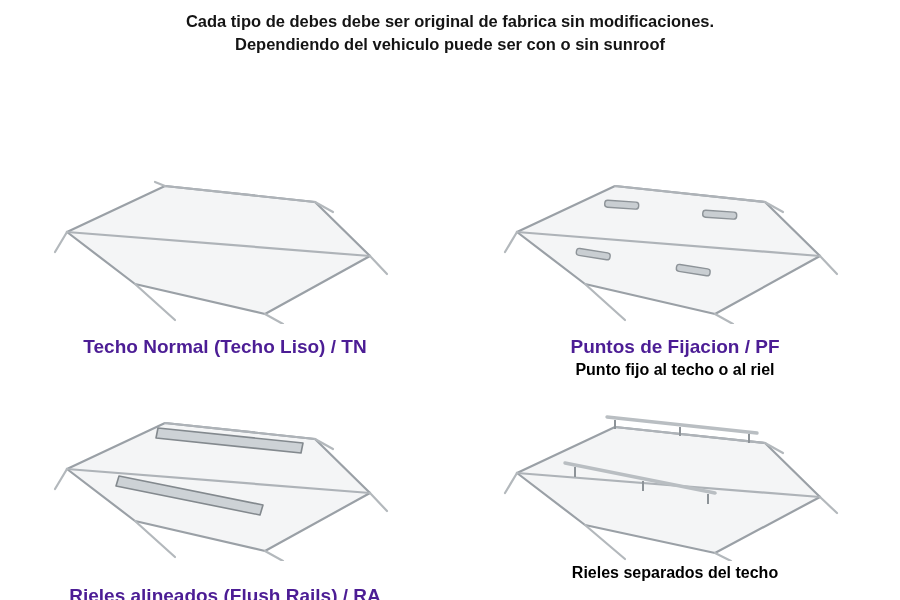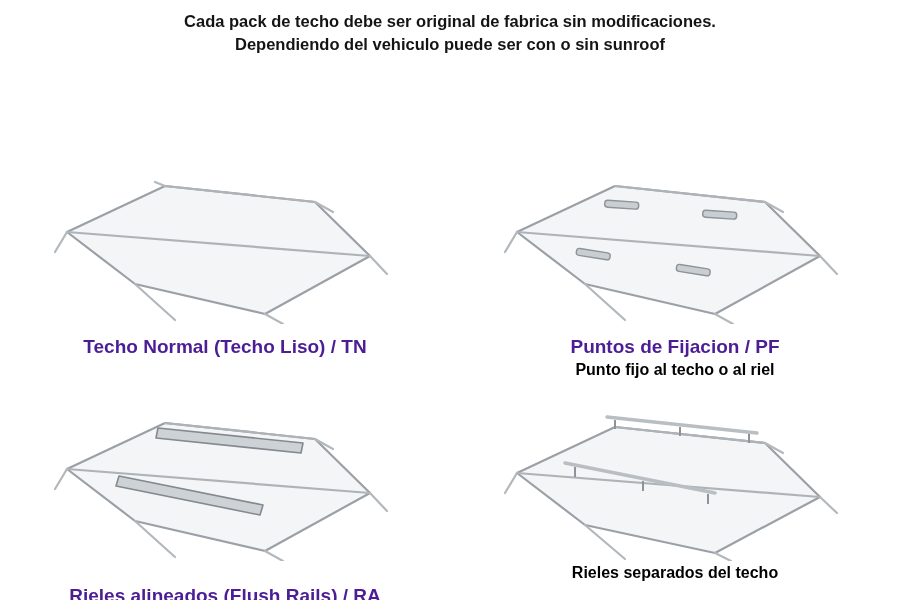--- a/index.html
+++ b/index.html
@@ -82,21 +82,21 @@
   .r1 .cell-label { margin-top: 12px; }
   .r2 .cell-label { margin-top: 24px; }
 </style>
 </head>
 <body>
 
 <div class="page">
 
 
   <div class="subtitle">
-    <span class="line">Cada pack de techo debe ser original de fabrica sin modificaciones.</span>
+    <span class="line">Cada tipo de debes debe ser original de fabrica sin modificaciones.</span>
     <span class="line">Dependiendo del vehiculo puede ser con o sin sunroof</span>
   </div>
 
   <div class="grid">
 
     <div class="cell r1">
       <svg class="art" viewBox="0 0 420 160">
         <g fill="none" stroke="#9aa0a6" stroke-width="2.2" stroke-linejoin="round" stroke-linecap="round">
           <path d="M52 68 L150 22 L300 38 L355 92" fill="#f4f5f6"></path>
           <path d="M52 68 L120 120 L250 150 L355 92" fill="#f4f5f6"></path>

